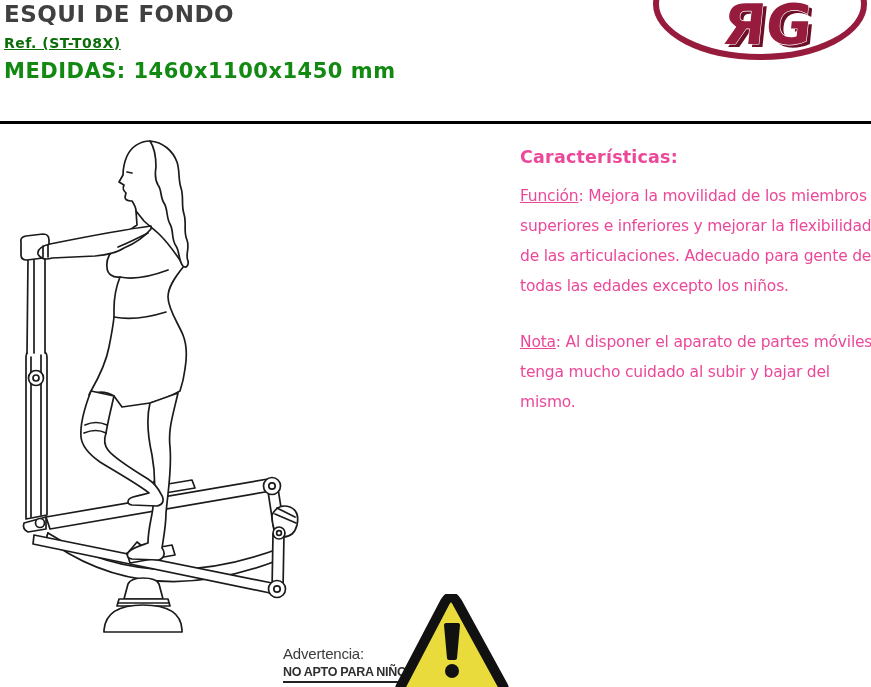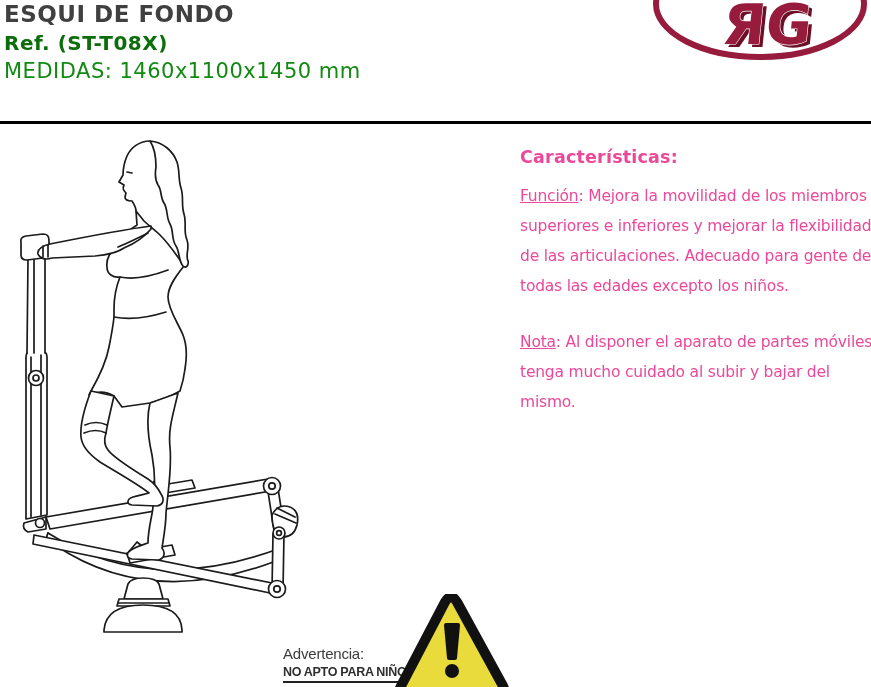--- a/index.html
+++ b/index.html
@@ -4,22 +4,22 @@
 <style>
   html,body{margin:0;padding:0;}
   body{
     width:871px;height:687px;position:relative;overflow:hidden;
     background:#ffffff;
     font-family:"DejaVu Sans", sans-serif;
   }
   
   .header-block{position:absolute;left:4px;top:0px;}
   .title-line1{font-size:23px;font-weight:bold;color:#404040;line-height:29px;letter-spacing:.5px;}
-  .title-line2{font-size:20px;font-weight:bold;color:#0B6E0B;line-height:28px;letter-spacing:.5px;}
-  .title-line3{font-size:21px;font-weight:normal;color:#128A12;line-height:28px;letter-spacing:.5px;}
+  .title-line2{font-size:14px;font-weight:bold;color:#0B6E0B;line-height:28px;letter-spacing:.5px;text-decoration:underline;}
+  .title-line3{font-size:21px;font-weight:bold;color:#128A12;line-height:28px;letter-spacing:.5px;}
   .logo-wrap{position:absolute;right:0;top:0;width:219px;height:64px;overflow:hidden;}
   
   .rule{position:absolute;left:0;top:121px;width:871px;height:3px;background:#000;}
   
   .figure-wrap{position:absolute;left:0px;top:125px;width:340px;height:515px;}
   
   .chars{position:absolute;left:508px;top:147px;width:360px;color:#ec4899;margin-left:12px;}
   .chars h3{margin:0 0 14px 0;font-size:17.5px;font-weight:bold;letter-spacing:.2px;}
   .chars p{margin:0 0 26px 0;font-size:15.5px;line-height:30px;letter-spacing:-0.2px;}
   .chars .lead{text-decoration:underline;}

